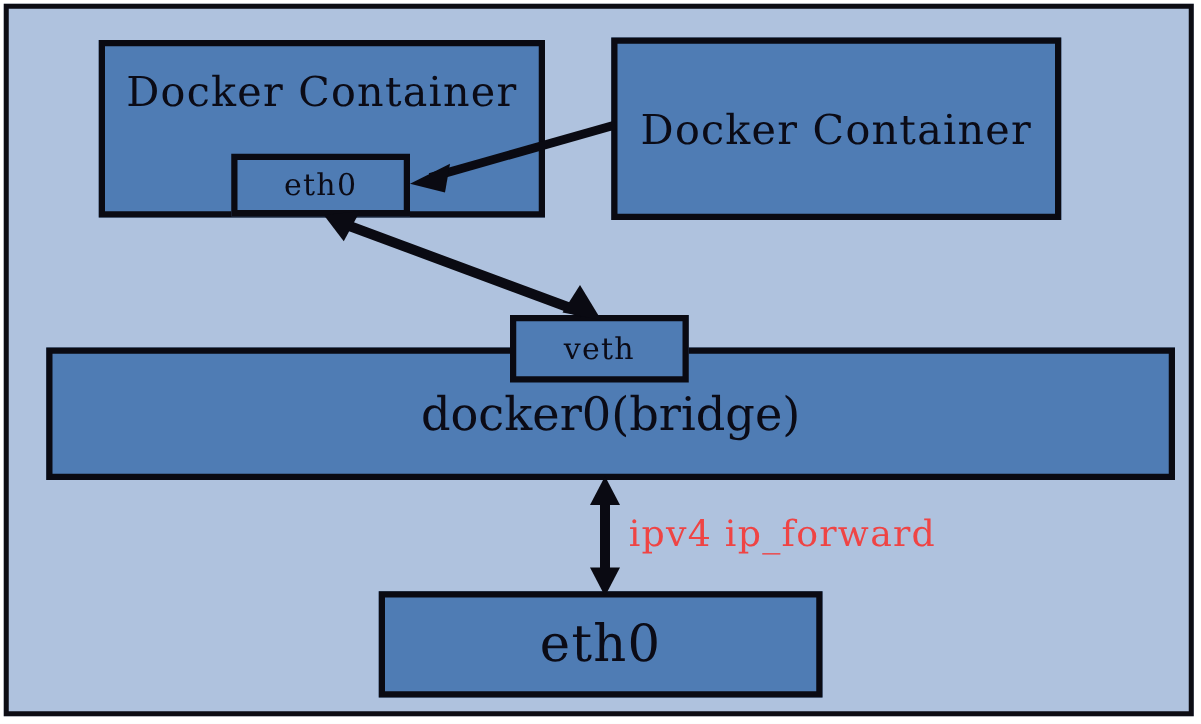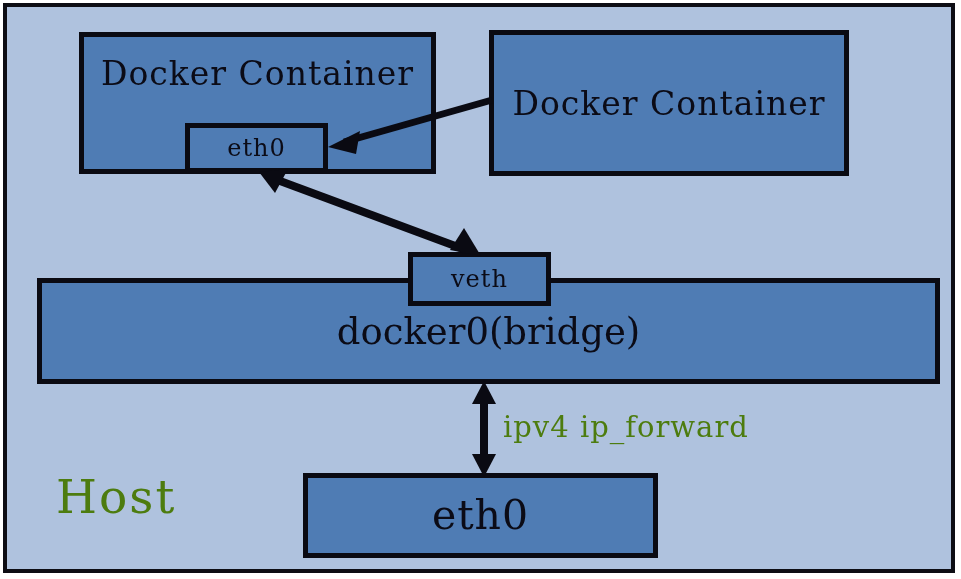--- a/index.html
+++ b/index.html
@@ -117,21 +117,21 @@
     height: 85px;
   }
   #eth0-host .node-label {
     font-size: 41px;
     letter-spacing: 1px;
   }
 
   
   .plain-label {
     position: absolute;
-    color: #4d7c0f;
+    color: #ef4444;
     white-space: nowrap;
     line-height: 1;
   }
   #host-label {
     left: 56px;
     top: 473px;
     font-size: 47px;
     letter-spacing: 2px;
   }
   #ipforward-label {
@@ -176,21 +176,20 @@
   </div>
 
   <div class="node" id="docker0">
     <span class="node-label">docker0(bridge)</span>
   </div>
 
   <div class="node" id="eth0-host">
     <span class="node-label">eth0</span>
   </div>
 
-  <div class="plain-label" id="host-label">Host</div>
 
   <div class="plain-label" id="ipforward-label">ipv4 ip_forward</div>
 
   <svg id="arrows" viewBox="0 0 961 579">
 
     <g>
       <line x1="492" y1="100" x2="344" y2="142" stroke="#0a0a12" stroke-width="7" stroke-linecap="butt"></line>
       <polygon points="328,147 360,131 356,154" fill="#0a0a12"></polygon>
     </g>
 

